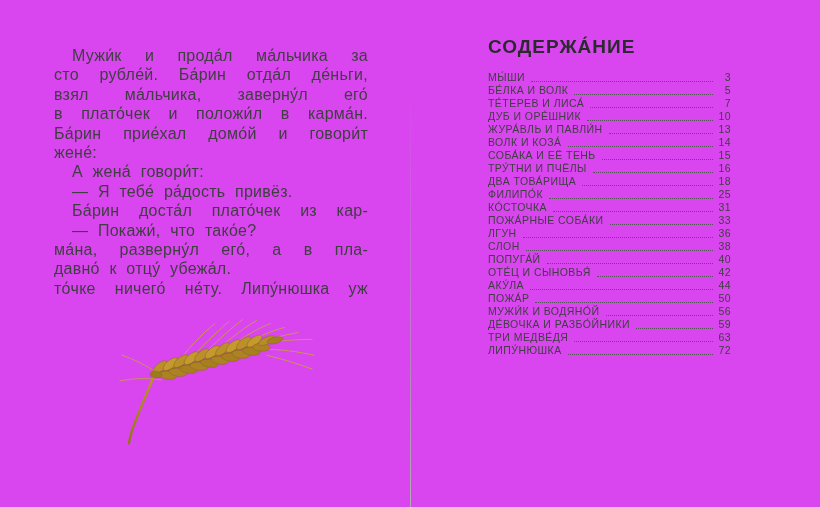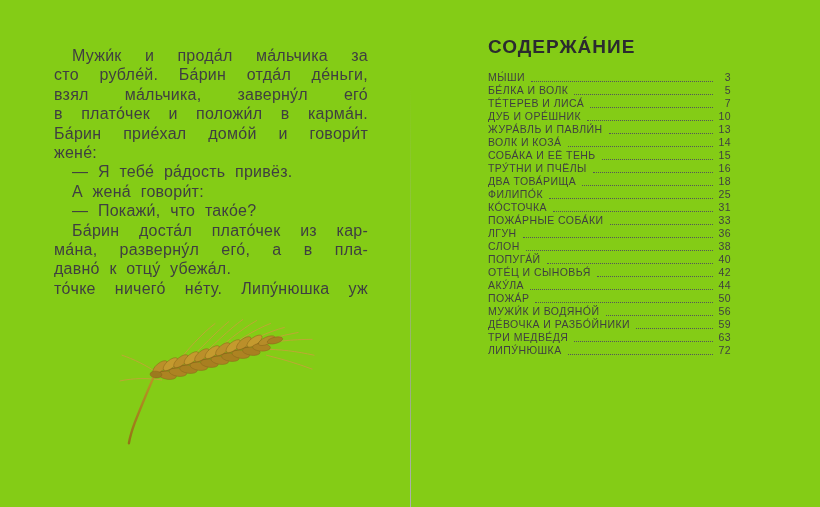--- a/index.html
+++ b/index.html
@@ -7,21 +7,21 @@
     --title:#2b2b2f;
     --wheat-gold:#c49a2e;
     --divider:#b0b0b0;
   }
   html,body{margin:0;padding:0;background:#ffffff;}
   body{
     width:820px;height:507px;position:relative;overflow:hidden;
     font-family:"Liberation Sans","DejaVu Sans",sans-serif;
     color:var(--text);
   }
-  .spread{position:absolute;inset:0;background:#84cc16;}
+  .spread{position:absolute;inset:0;background:#d946ef;}
 
   
   .divider{
     position:absolute;left:410px;top:86px;width:1px;height:421px;
     background:linear-gradient(to bottom,
       rgba(176,176,176,0) 0%,
       rgba(176,176,176,0.35) 40%,
       rgba(165,165,165,0.75) 72%,
       var(--divider) 100%);
   }
@@ -79,27 +79,27 @@
         <div class="story-line justify">сто рубле́й. Ба́рин отда́л де́ньги,</div>
 
         <div class="story-line justify">взял ма́льчика, заверну́л его́</div>
 
         <div class="story-line justify">в плато́чек и положи́л в карма́н.</div>
 
         <div class="story-line justify">Ба́рин прие́хал домо́й и говори́т</div>
 
         <div class="story-line">жене́:</div>
 
+        <div class="story-line indent">А жена́ говори́т:</div>
+
         <div class="story-line indent">— Я тебе́ ра́дость привёз.</div>
 
-        <div class="story-line indent">А жена́ говори́т:</div>
+        <div class="story-line indent justify">Ба́рин доста́л плато́чек из кар-</div>
 
         <div class="story-line indent">— Покажи́, что тако́е?</div>
-
-        <div class="story-line indent justify">Ба́рин доста́л плато́чек из кар-</div>
 
         <div class="story-line justify">ма́на, разверну́л его́, а в пла-</div>
 
         <div class="story-line">давно́ к отцу́ убежа́л.</div>
 
         <div class="story-line justify">то́чке ничего́ не́ту. Липу́нюшка уж</div>
       </div>
 
     <svg class="wheat" width="198" height="148" viewBox="0 0 200 148" aria-hidden="true">
       <defs>

